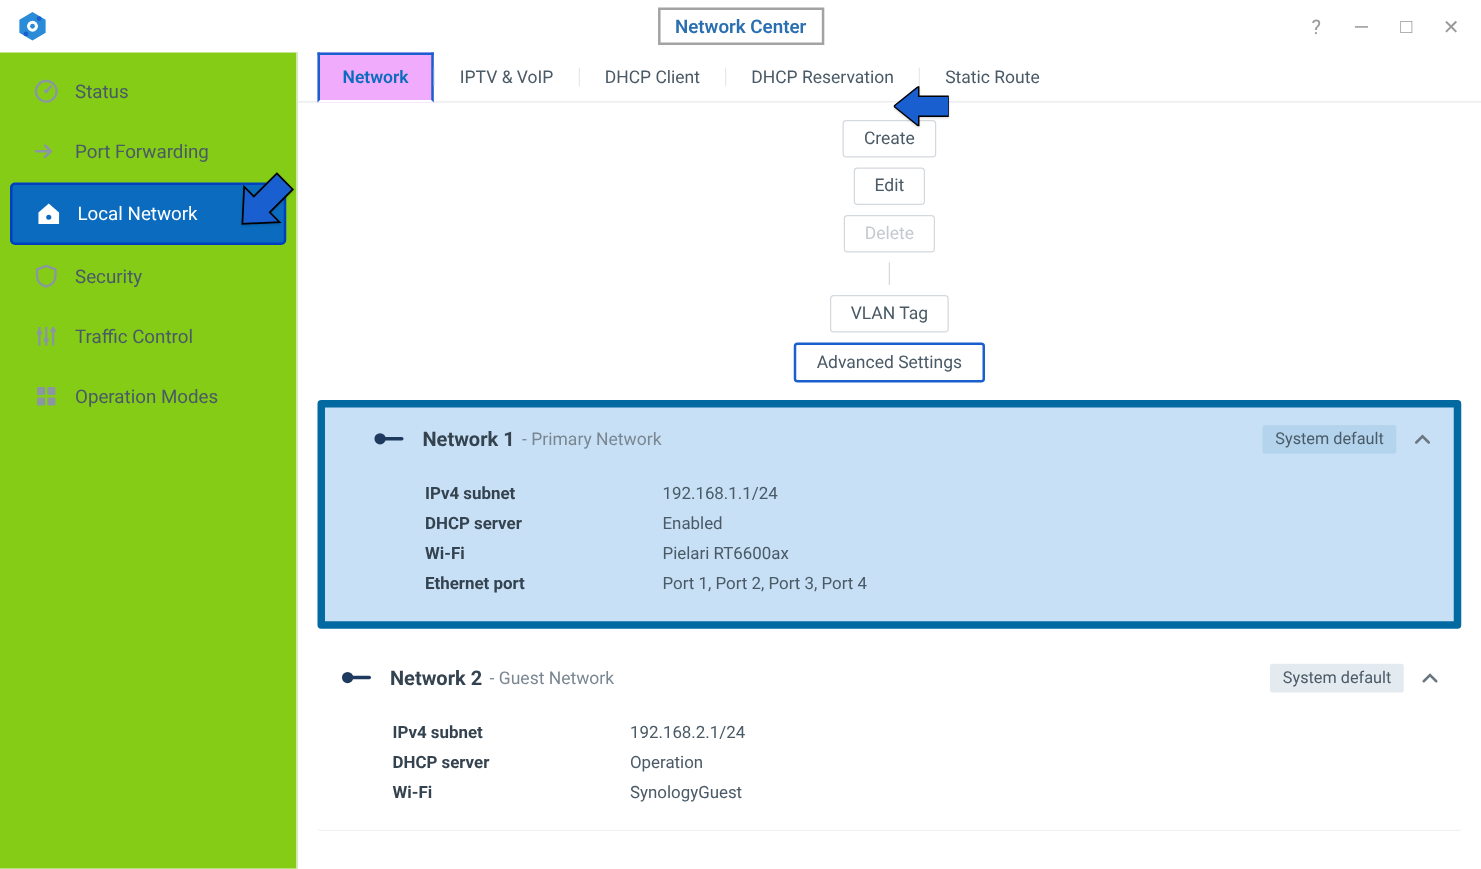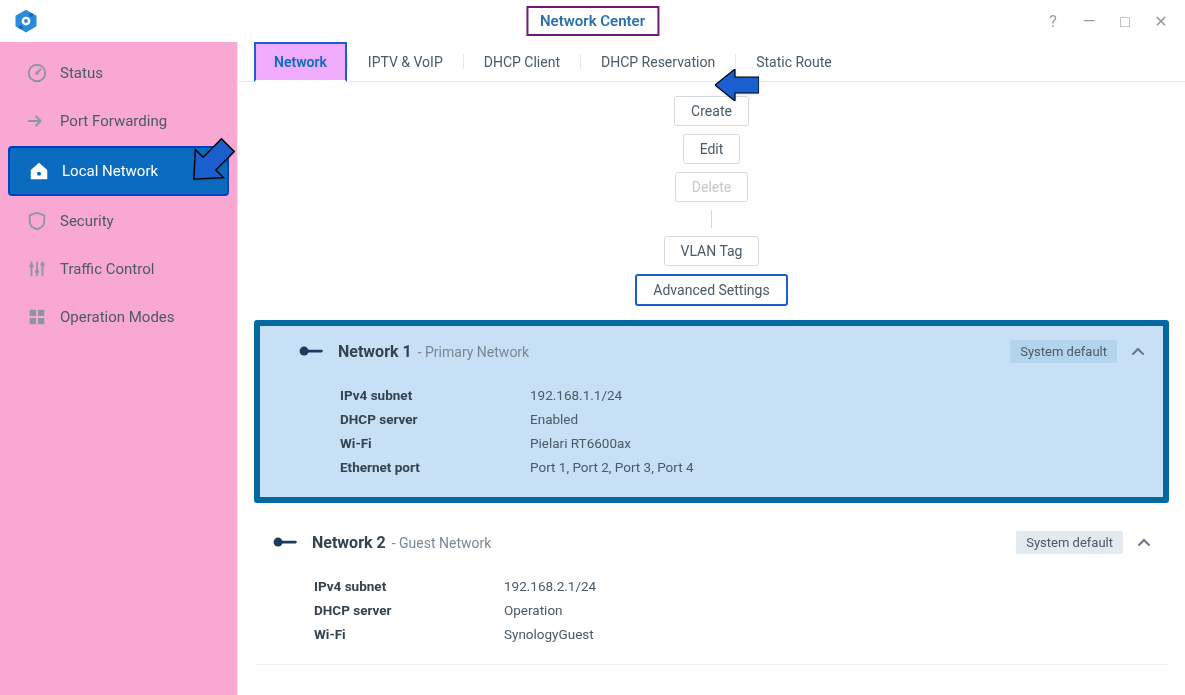--- a/index.html
+++ b/index.html
@@ -1,27 +1,27 @@
 <!DOCTYPE html>
 <html><head>
   <meta charset="utf-8">
   <style>
     * { margin: 0; padding: 0; box-sizing: border-box; font-family: -apple-system, BlinkMacSystemFont, "Segoe UI", Roboto, Arial, sans-serif; }
     body { width: 1185px; height: 695px; background: #fff; overflow: hidden; position: relative; }
 
     
     .title-bar { height: 42px; display: flex; align-items: center; padding: 0 12px; position: relative; }
     .title-bar .app-icon { width: 28px; height: 28px; }
-    .title-bar .title { position: absolute; left: 50%; transform: translateX(-50%); font-weight: 600; font-size: 15px; color: #2a6fb0; border: 2px solid #701a75; padding: 4px 12px; }
+    .title-bar .title { position: absolute; left: 50%; transform: translateX(-50%); font-weight: 600; font-size: 15px; color: #2a6fb0; border: 2px solid #a3a3a3; padding: 4px 12px; }
     .title-bar .window-controls { margin-left: auto; display: flex; gap: 12px; }
     .window-controls span { width: 24px; height: 24px; display: flex; align-items: center; justify-content: center; color: #999; cursor: pointer; font-size: 16px; }
 
     
     .main-layout { display: flex; height: calc(100% - 42px); }
-    .sidebar { width: 238px; background: #f9a8d4; border-right: 1px solid #eee; padding-top: 6px; text-align: center; }
+    .sidebar { width: 238px; background: #84cc16; border-right: 1px solid #eee; padding-top: 6px; text-align: center; }
     .content { flex: 1; display: flex; flex-direction: column; }
 
     
     .sidebar-item { display: flex; align-items: center; gap: 12px; padding: 12px 18px; font-size: 15px; color: #4a5a66; cursor: pointer; margin: 2px 8px; border-radius: 4px; }
     .sidebar-item.active { background: #0b6cbf; color: #fff; border: 2px solid #0040c0; }
     .sidebar-item .side-icon { width: 22px; height: 22px; display: flex; align-items: center; justify-content: center; flex-shrink: 0; }
     .sidebar-item svg { fill: #8a97a3; }
     .sidebar-item.active svg { fill: #fff; }
 
     

